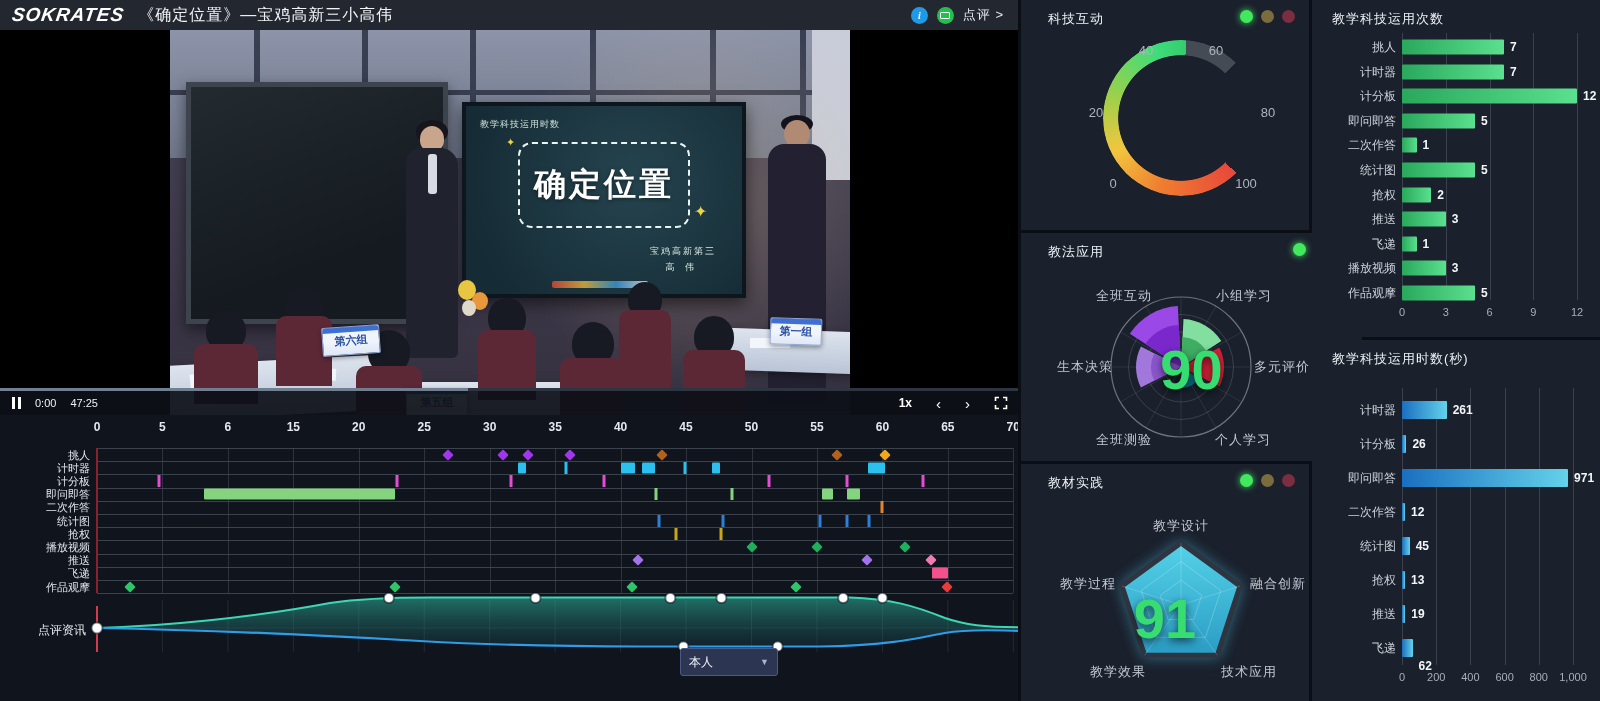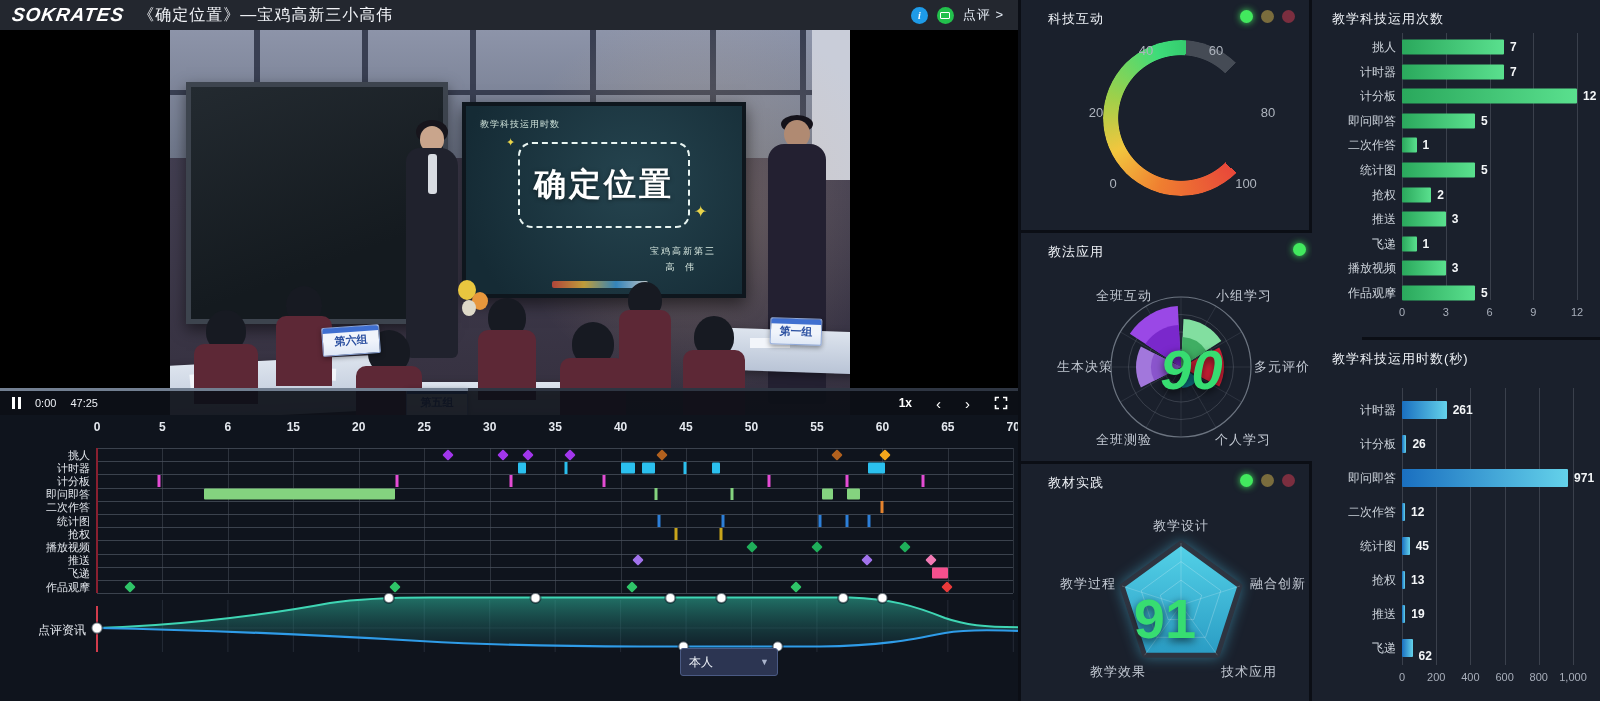--- a/index.html
+++ b/index.html
@@ -103,21 +103,21 @@
   #gauge-ring{position:absolute;left:82px;top:40px;width:156px;height:156px;border-radius:50%;
     background:conic-gradient(from 135deg,#e8483a 0deg,#ef7e30 62deg,#f2c63e 108deg,#9ed04a 152deg,#3edc7a 205deg,#35cc6e 229deg,#454b55 229deg,#454b55 270deg,rgba(0,0,0,0) 270deg 360deg);
     -webkit-mask:radial-gradient(closest-side,transparent 80%,#000 81% 100%);
             mask:radial-gradient(closest-side,transparent 80%,#000 81% 100%);}
   .gtick{position:absolute;transform:translate(-50%,-50%);font-size:13px;color:#aeb4be;}
   .bigval{position:absolute;left:0;width:100%;text-align:center;font-weight:bold;color:#37dd71;
           text-shadow:0 3px 8px rgba(0,0,0,.65);}
   #gauge-val{top:82px;font-size:64px;}
   #gauge-lab{position:absolute;left:0;top:172px;width:100%;text-align:center;font-size:15px;color:#ccd1da;letter-spacing:2px;}
   .axlab2{position:absolute;transform:translate(-50%,-50%);font-size:13px;color:#c2c8d2;white-space:nowrap;letter-spacing:1px;}
-  #rose-val{top:104px;font-size:56px;font-style:italic;}
+  #rose-val{top:104px;font-size:56px;}
   #penta-val{top:122px;font-size:56px;}
   
   .bar-t{position:absolute;left:20px;top:10px;font-size:13px;color:#eef1f6;letter-spacing:1px;}
   .blab{position:absolute;width:80px;text-align:right;font-size:12px;color:#ccd2da;transform:translateY(-50%);left:4px;}
   .bbar{position:absolute;border-radius:1px;transform:translateY(-50%);}
   .bgrad-g{background:linear-gradient(90deg,#2aa85c,#5ae08e);}
   .bgrad-b{background:linear-gradient(90deg,#1a6fc0,#64d2ea);}
   .bval{position:absolute;font-size:12px;font-weight:bold;color:#f4f6f8;transform:translateY(-50%);}
   .bgl{position:absolute;width:1px;background:#3a404c;}
   .btick{position:absolute;transform:translateX(-50%);font-size:11px;color:#a8aeba;}
@@ -573,15 +573,15 @@
       <div class="bbar bgrad-b" style="left: 90px; top: 206px; width: 7.695px; height: 18px;"></div>
       <div class="bval" style="left: 103.695px; top: 206px;">45</div>
       <div class="blab" style="top: 240px;">抢权</div>
       <div class="bbar bgrad-b" style="left: 90px; top: 240px; width: 3px; height: 18px;"></div>
       <div class="bval" style="left: 99px; top: 240px;">13</div>
       <div class="blab" style="top: 274px;">推送</div>
       <div class="bbar bgrad-b" style="left: 90px; top: 274px; width: 3.249px; height: 18px;"></div>
       <div class="bval" style="left: 99.249px; top: 274px;">19</div>
       <div class="blab" style="top: 308px;">飞递</div>
       <div class="bbar bgrad-b" style="left: 90px; top: 308px; width: 10.602px; height: 18px;"></div>
-      <div class="bval" style="left: 106.602px; top: 316px;">62</div>
+      <div class="bval" style="left: 106.602px; top: 326px;">62</div>
     </div>
 </div>
 
 </body></html>

